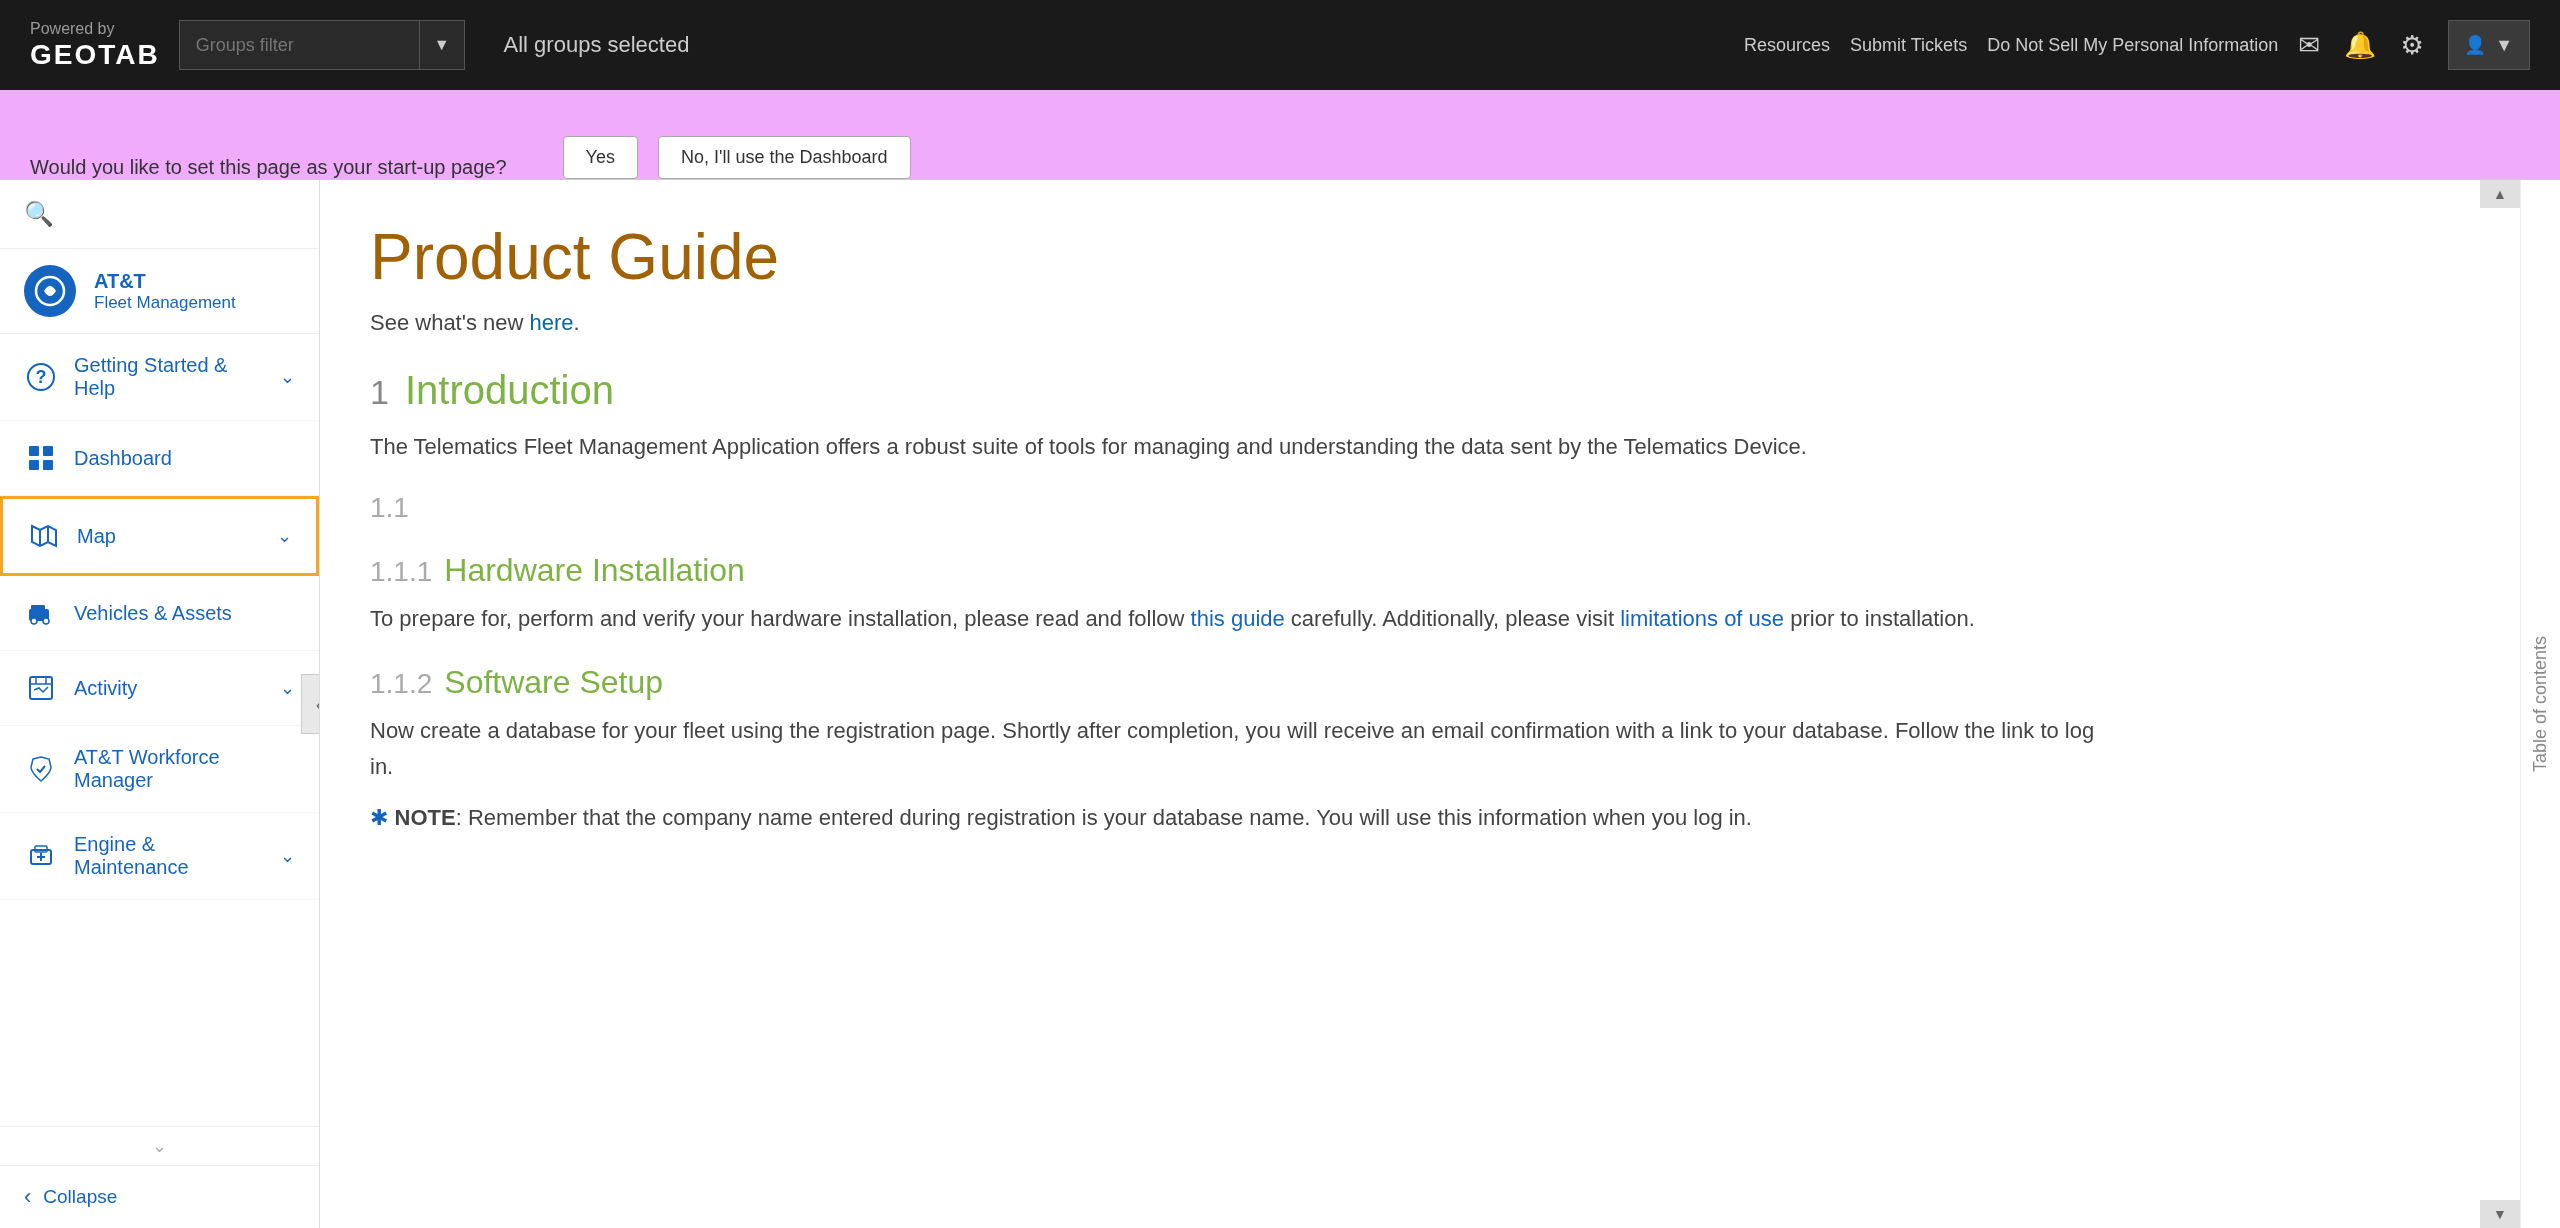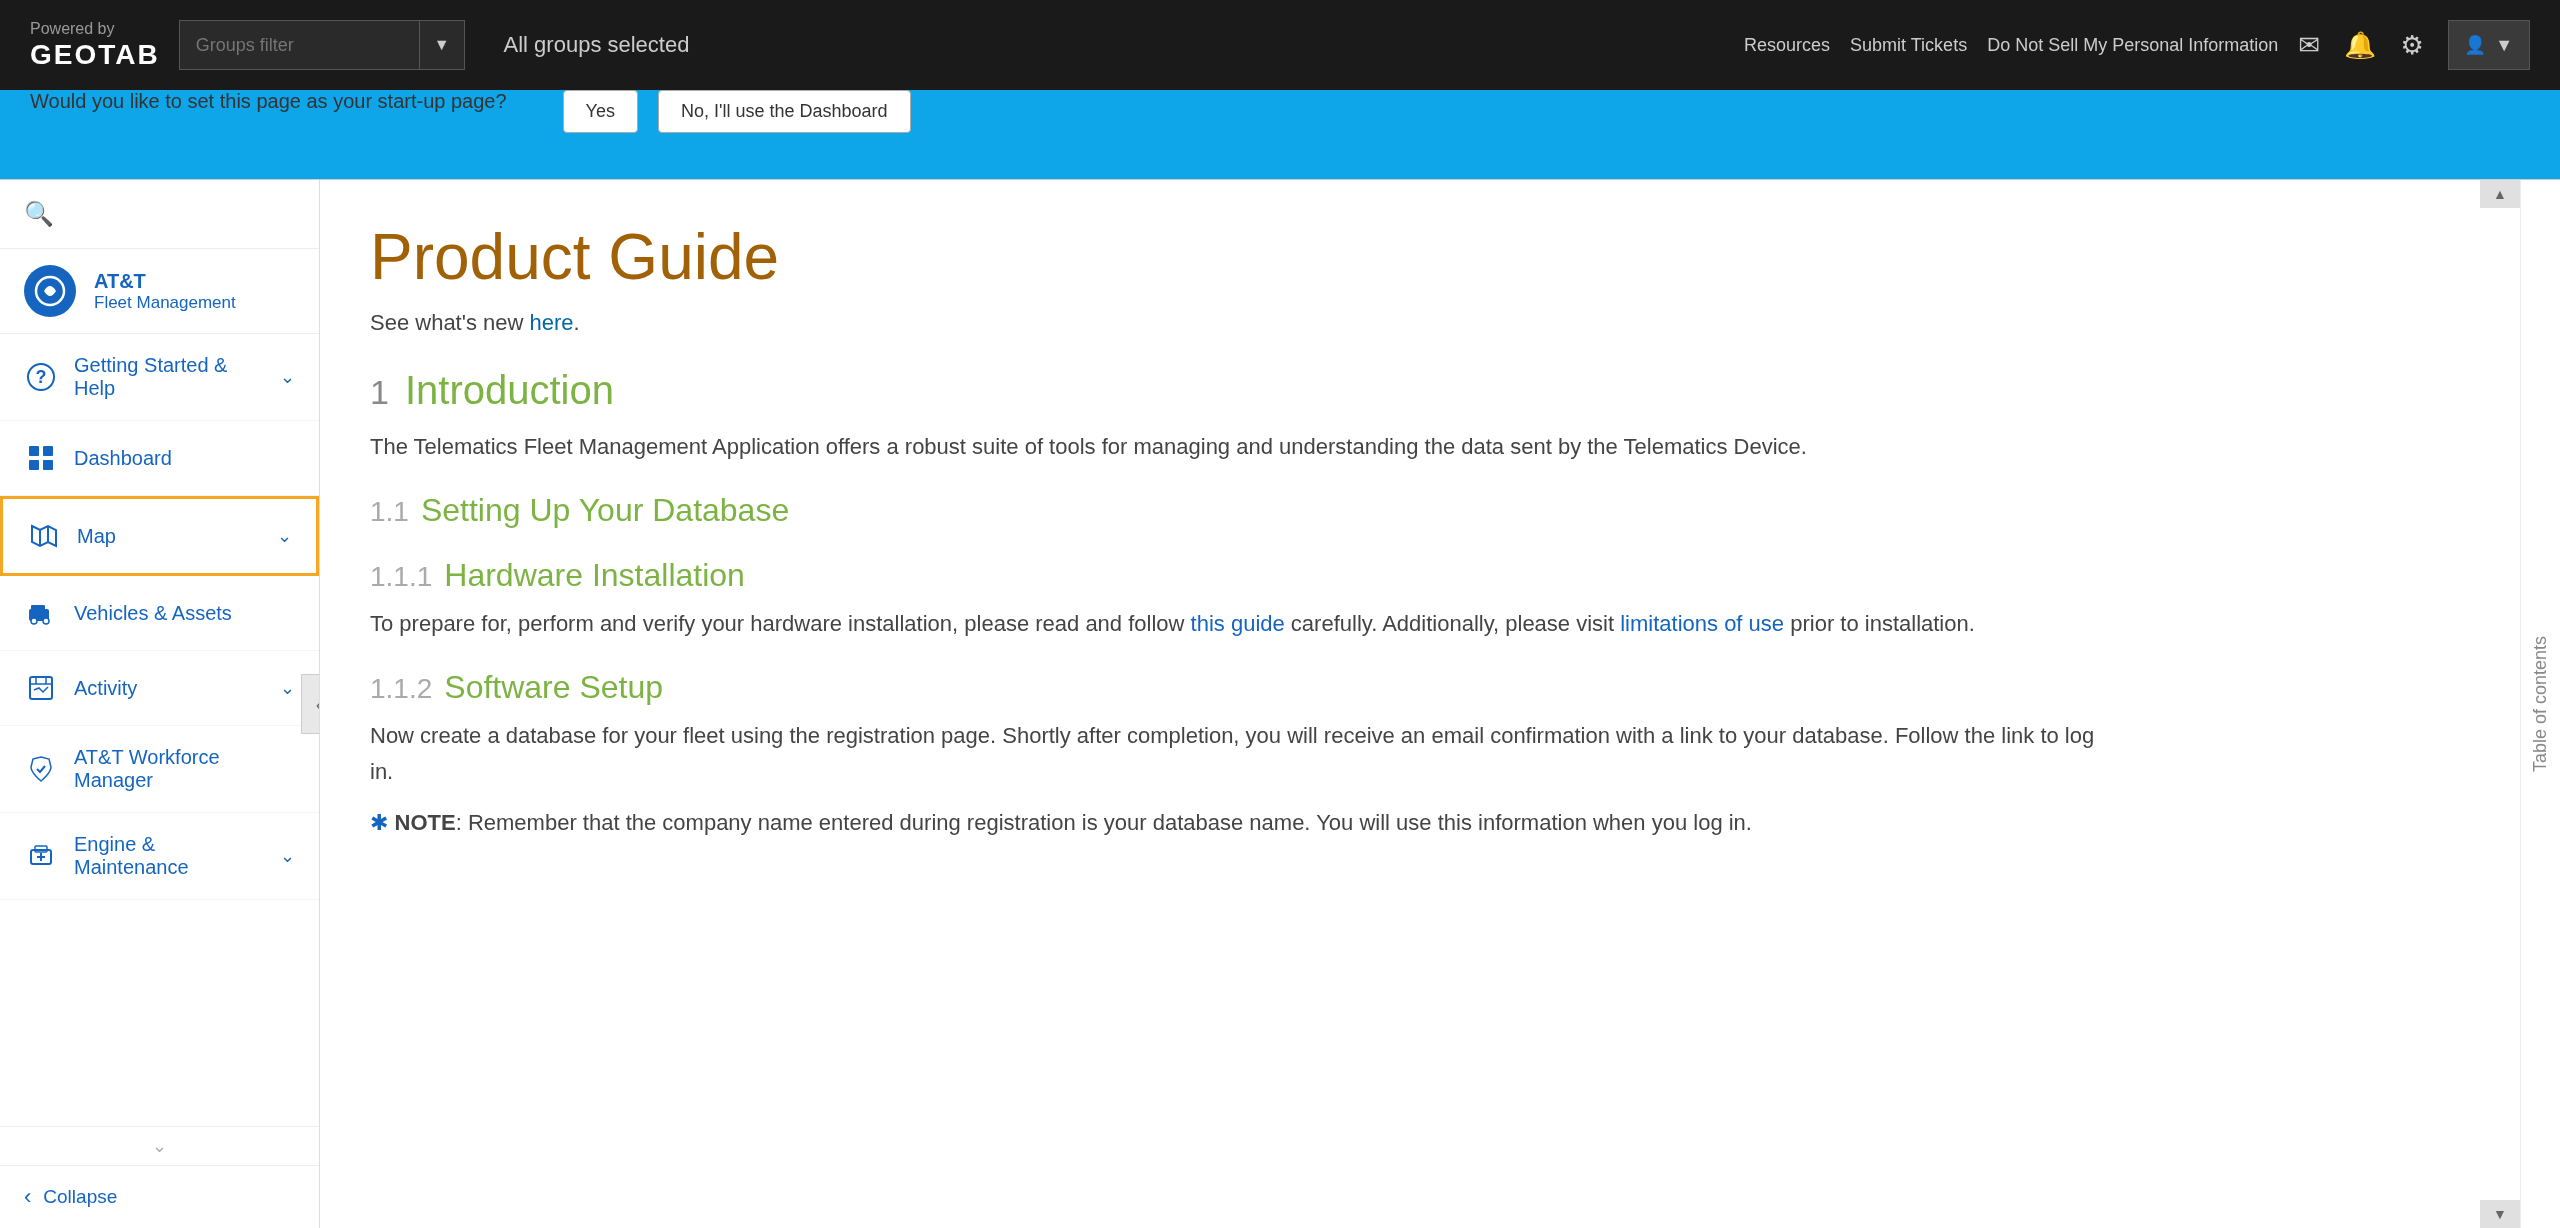--- a/index.html
+++ b/index.html
@@ -96,24 +96,24 @@
       border: 1px solid #555;
       padding: 8px 16px;
       cursor: pointer;
       color: #ccc;
       font-size: 18px;
       height: 50px;
     }
 
     
     .second-bar {
-      background: #0ea5e9;
+      background: #f0abfc;
       height: 90px;
       display: flex;
-      align-items: flex-start;
+      align-items: flex-end;
       padding: 0 30px;
       gap: 20px;
       border-bottom: 1px solid #ccc;
     }
     .startup-question {
       font-size: 20px;
       color: #333;
     }
     .btn-yes, .btn-no {
       padding: 10px 22px;
@@ -534,21 +534,20 @@
       </p>
 
       <div class="section-heading">
         <span class="section-number">1</span>
         <span class="section-title">Introduction</span>
       </div>
       <p class="body-text">The Telematics Fleet Management Application offers a robust suite of tools for managing and understanding the data sent by the Telematics Device.</p>
 
       <div class="sub-section-heading">
         <span class="sub-section-number">1.1</span>
-        <span class="sub-section-title">Setting Up Your Database</span>
       </div>
 
       <div class="sub-section-heading">
         <span class="sub-section-number">1.1.1</span>
         <span class="sub-section-title">Hardware Installation</span>
       </div>
       <p class="body-text">
         <span>To prepare for, perform and verify your hardware installation, please read and follow </span><a href="#">this guide</a><span> carefully. Additionally, please visit </span><a href="#">limitations of use</a><span> prior to installation.</span>
       </p>
 

